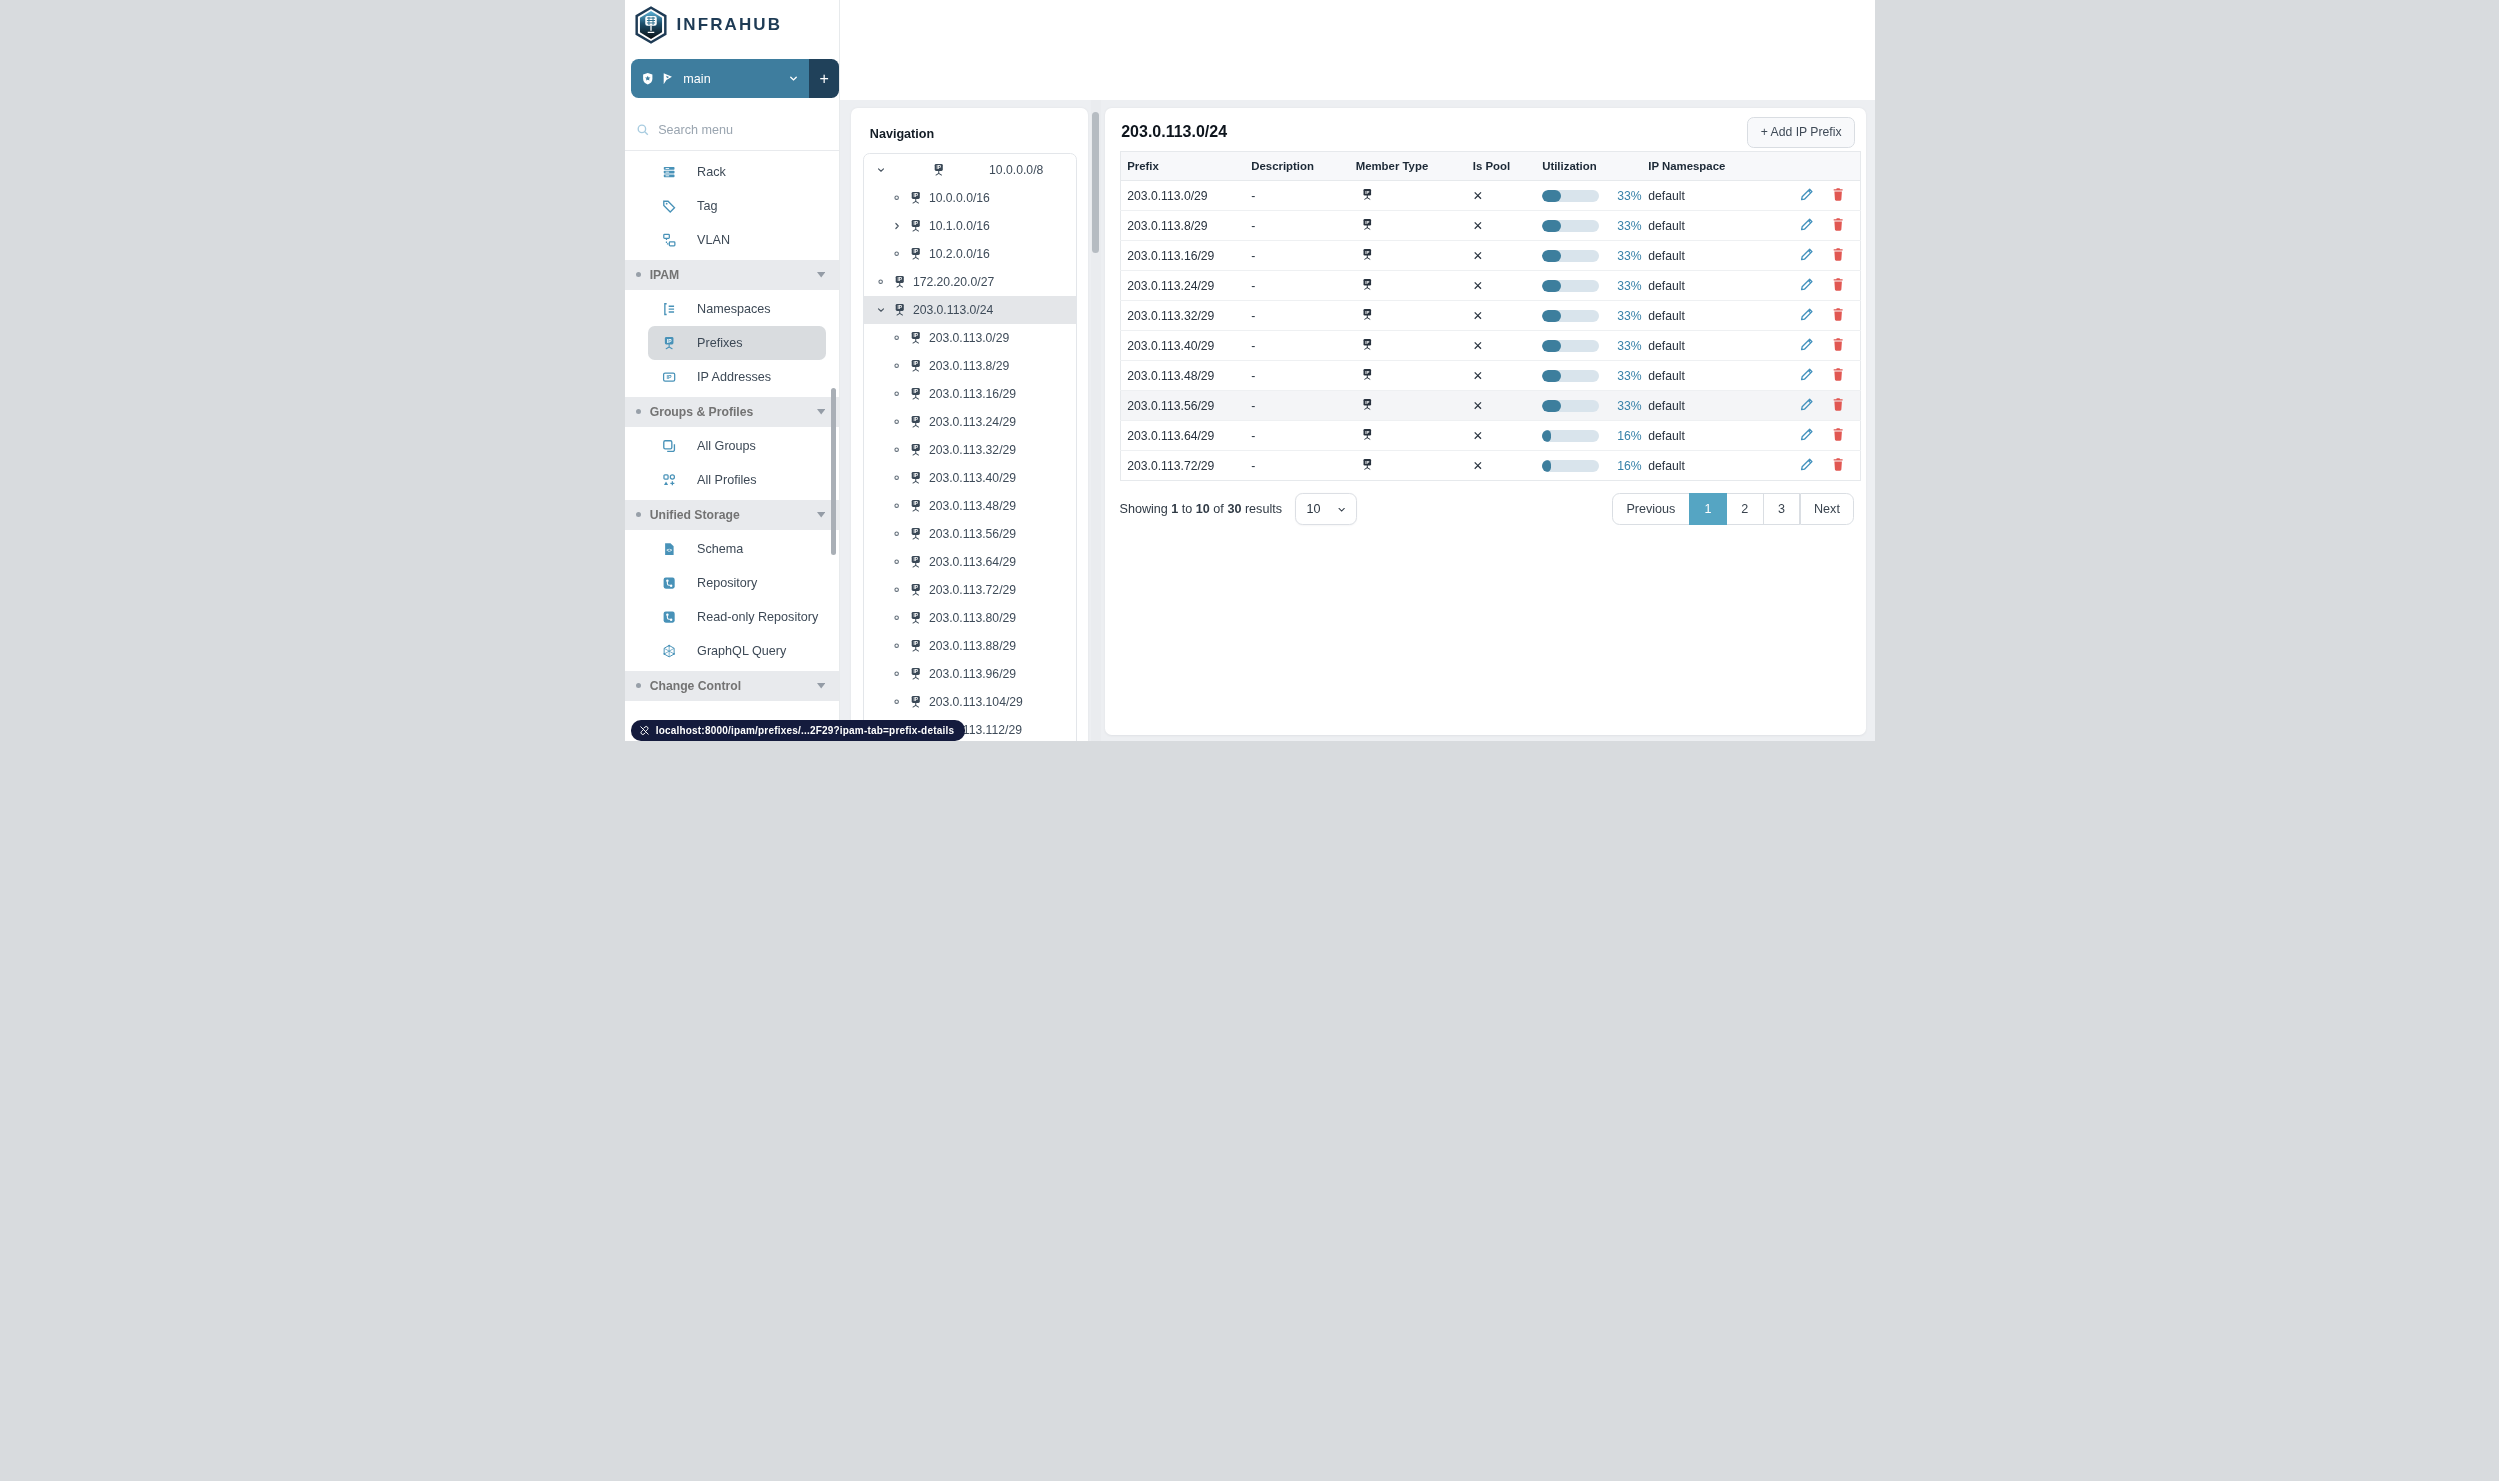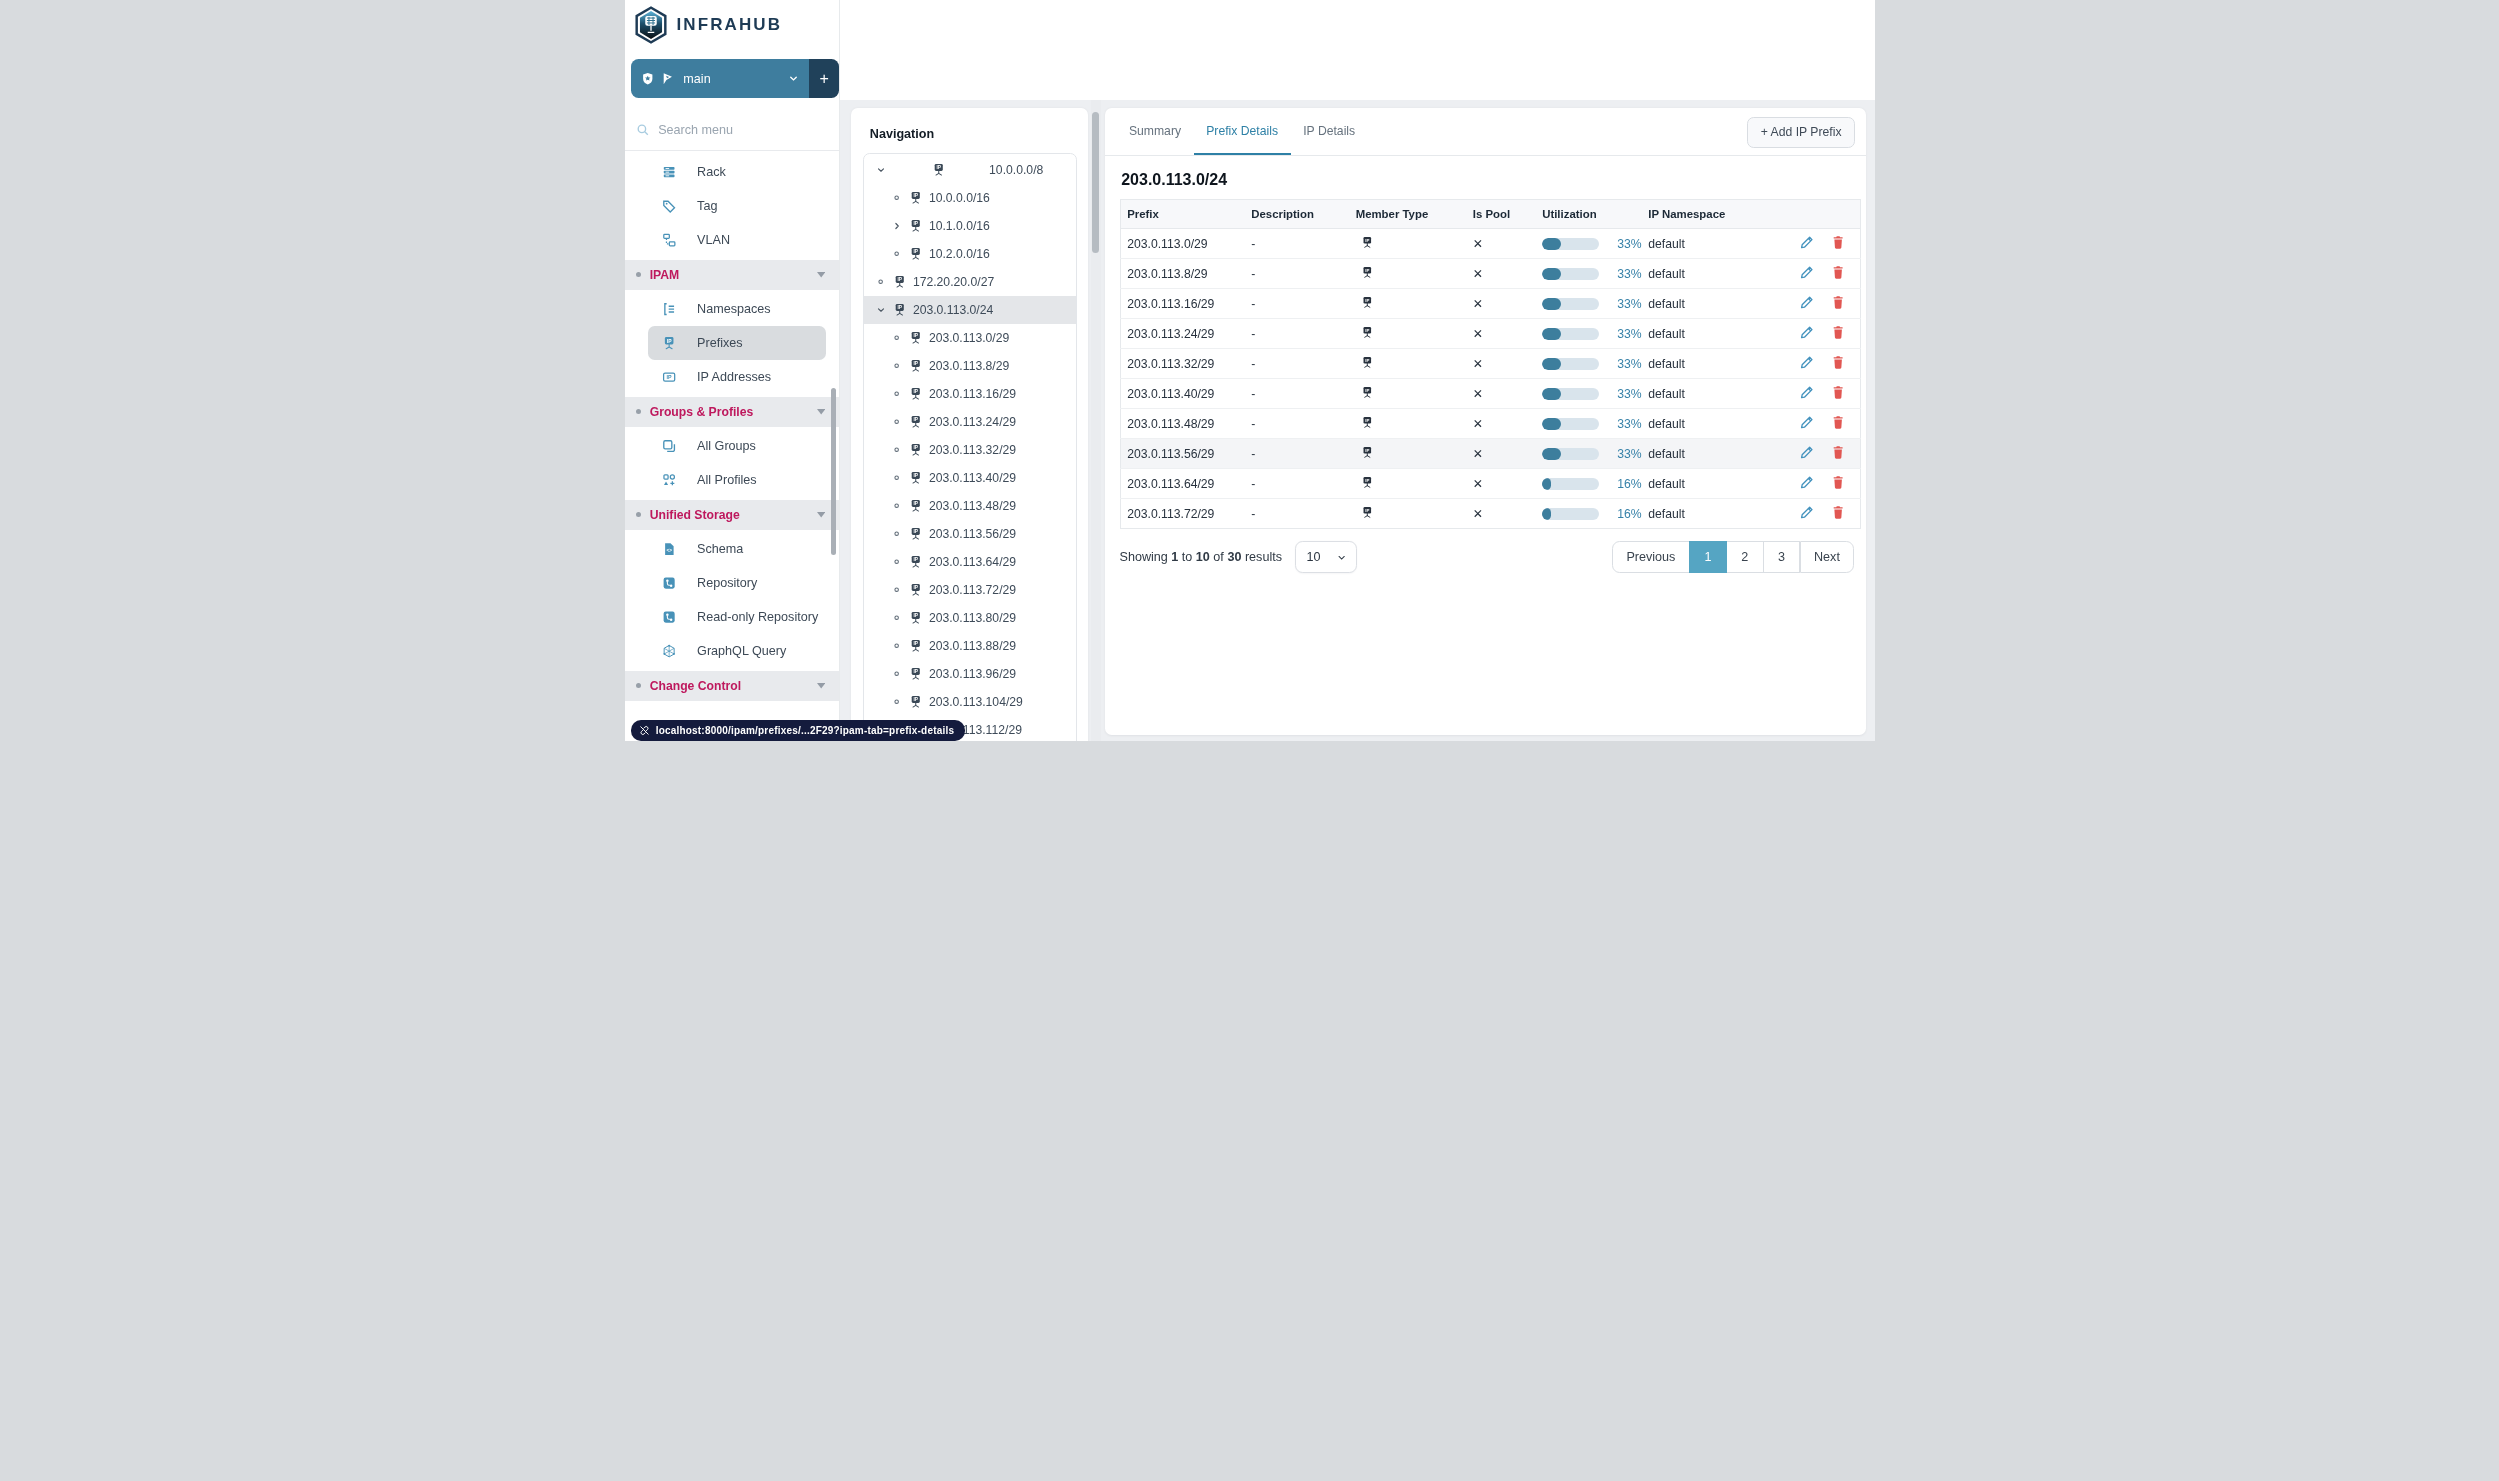--- a/index.html
+++ b/index.html
@@ -29,21 +29,21 @@
   .menu-search{position:absolute;left:0;top:109px;width:100%;height:42px;display:flex;align-items:center;gap:8.4px;padding:0 11.8px;border-bottom:0.8px solid #e8eaed}
   .menu-search .icon{width:13.5px;height:13.5px;color:#a8cce0}
   .menu-search input{border:none;outline:none;flex:1;font-size:12.6px;color:#3d4956;font-family:inherit}
   .menu-search input::placeholder{color:#9aa5b0}
   .side-menu{position:absolute;left:0;top:151px;bottom:0;width:100%;overflow:hidden;padding-top:4.2px}
   .side-item{height:34px;margin:0 12.6px 0 23px;border-radius:6.7px;display:flex;align-items:center;gap:21px;padding-left:14.3px;font-size:12.6px;color:var(--txt-label);cursor:pointer}
   .side-item .icon{width:14.3px;height:14.3px;color:var(--icon-blue);flex:none}
   .side-item.selected{background:#d9dcdf}
   .side-section{height:30px;margin:2.5px 0;background:#e8eaed;display:flex;align-items:center;gap:8.4px;padding:0 13.5px 0 11.8px;cursor:pointer}
   .side-section .dot{width:5px;height:5px;border-radius:50%;background:#98a0a9;flex:none}
-  .side-section .lbl{font-size:12.2px;font-weight:bold;color:#be185d;flex:1}
+  .side-section .lbl{font-size:12.2px;font-weight:bold;color:#737373;flex:1}
   .side-section .caret{width:8.4px;height:5.9px;color:#949ca6}
   .side-scrollbar{position:absolute;right:2.5px;top:388px;width:5px;height:167px;border-radius:2.5px;background:#a9afb6}
 
   
   .tophdr{position:absolute;left:215px;top:0;right:0;height:51px;background:#fff;border-bottom:0.8px solid #e9ebee;z-index:1}
   .searchbox{position:absolute;left:166px;top:8.4px;width:434px;height:34px;border:0.8px solid #e0e4e8;border-radius:8.4px;display:flex;align-items:center;gap:8.4px;padding:0 7.6px 0 11.8px;background:#fff}
   .searchbox .icon{width:13.5px;height:13.5px;color:#a9cbdd;flex:none}
   .searchbox input{border:none;outline:none;flex:1;font-size:13px;color:#3d4956;font-family:inherit;background:transparent}
   .searchbox input::placeholder{color:#a0abb6}
   .kbd{background:#f1f3f5;border-radius:5.9px;padding:3.4px 6.7px;font-size:11px;color:#3f4a57}
@@ -702,25 +702,20 @@
           </div>
           <div class="tree-row" style="padding-left: 26px;"></div>
         </div>
     </div>
 
     <div class="nav-scroll-track">
       <div class="nav-scroll-thumb"></div>
     </div>
 
     <div class="main-card">
-      <div class="tabs-row" id="tabs-row">
-          <div class="tab">Summary</div>
-          <div class="tab active">Prefix Details</div>
-          <div class="tab">IP Details</div>
-        </div>
       <button class="add-btn">+ Add IP Prefix</button>
       <div class="card-body">
         <div class="prefix-heading">203.0.113.0/24</div>
         <table class="data">
           <thead>
               <tr id="thead-row">
                 <th style="width: 17%;">Prefix</th>
                 <th style="width: 14.3%;">Description</th>
                 <th style="width: 16.2%;">Member Type</th>
                 <th style="width: 9.6%;">Is Pool</th>

